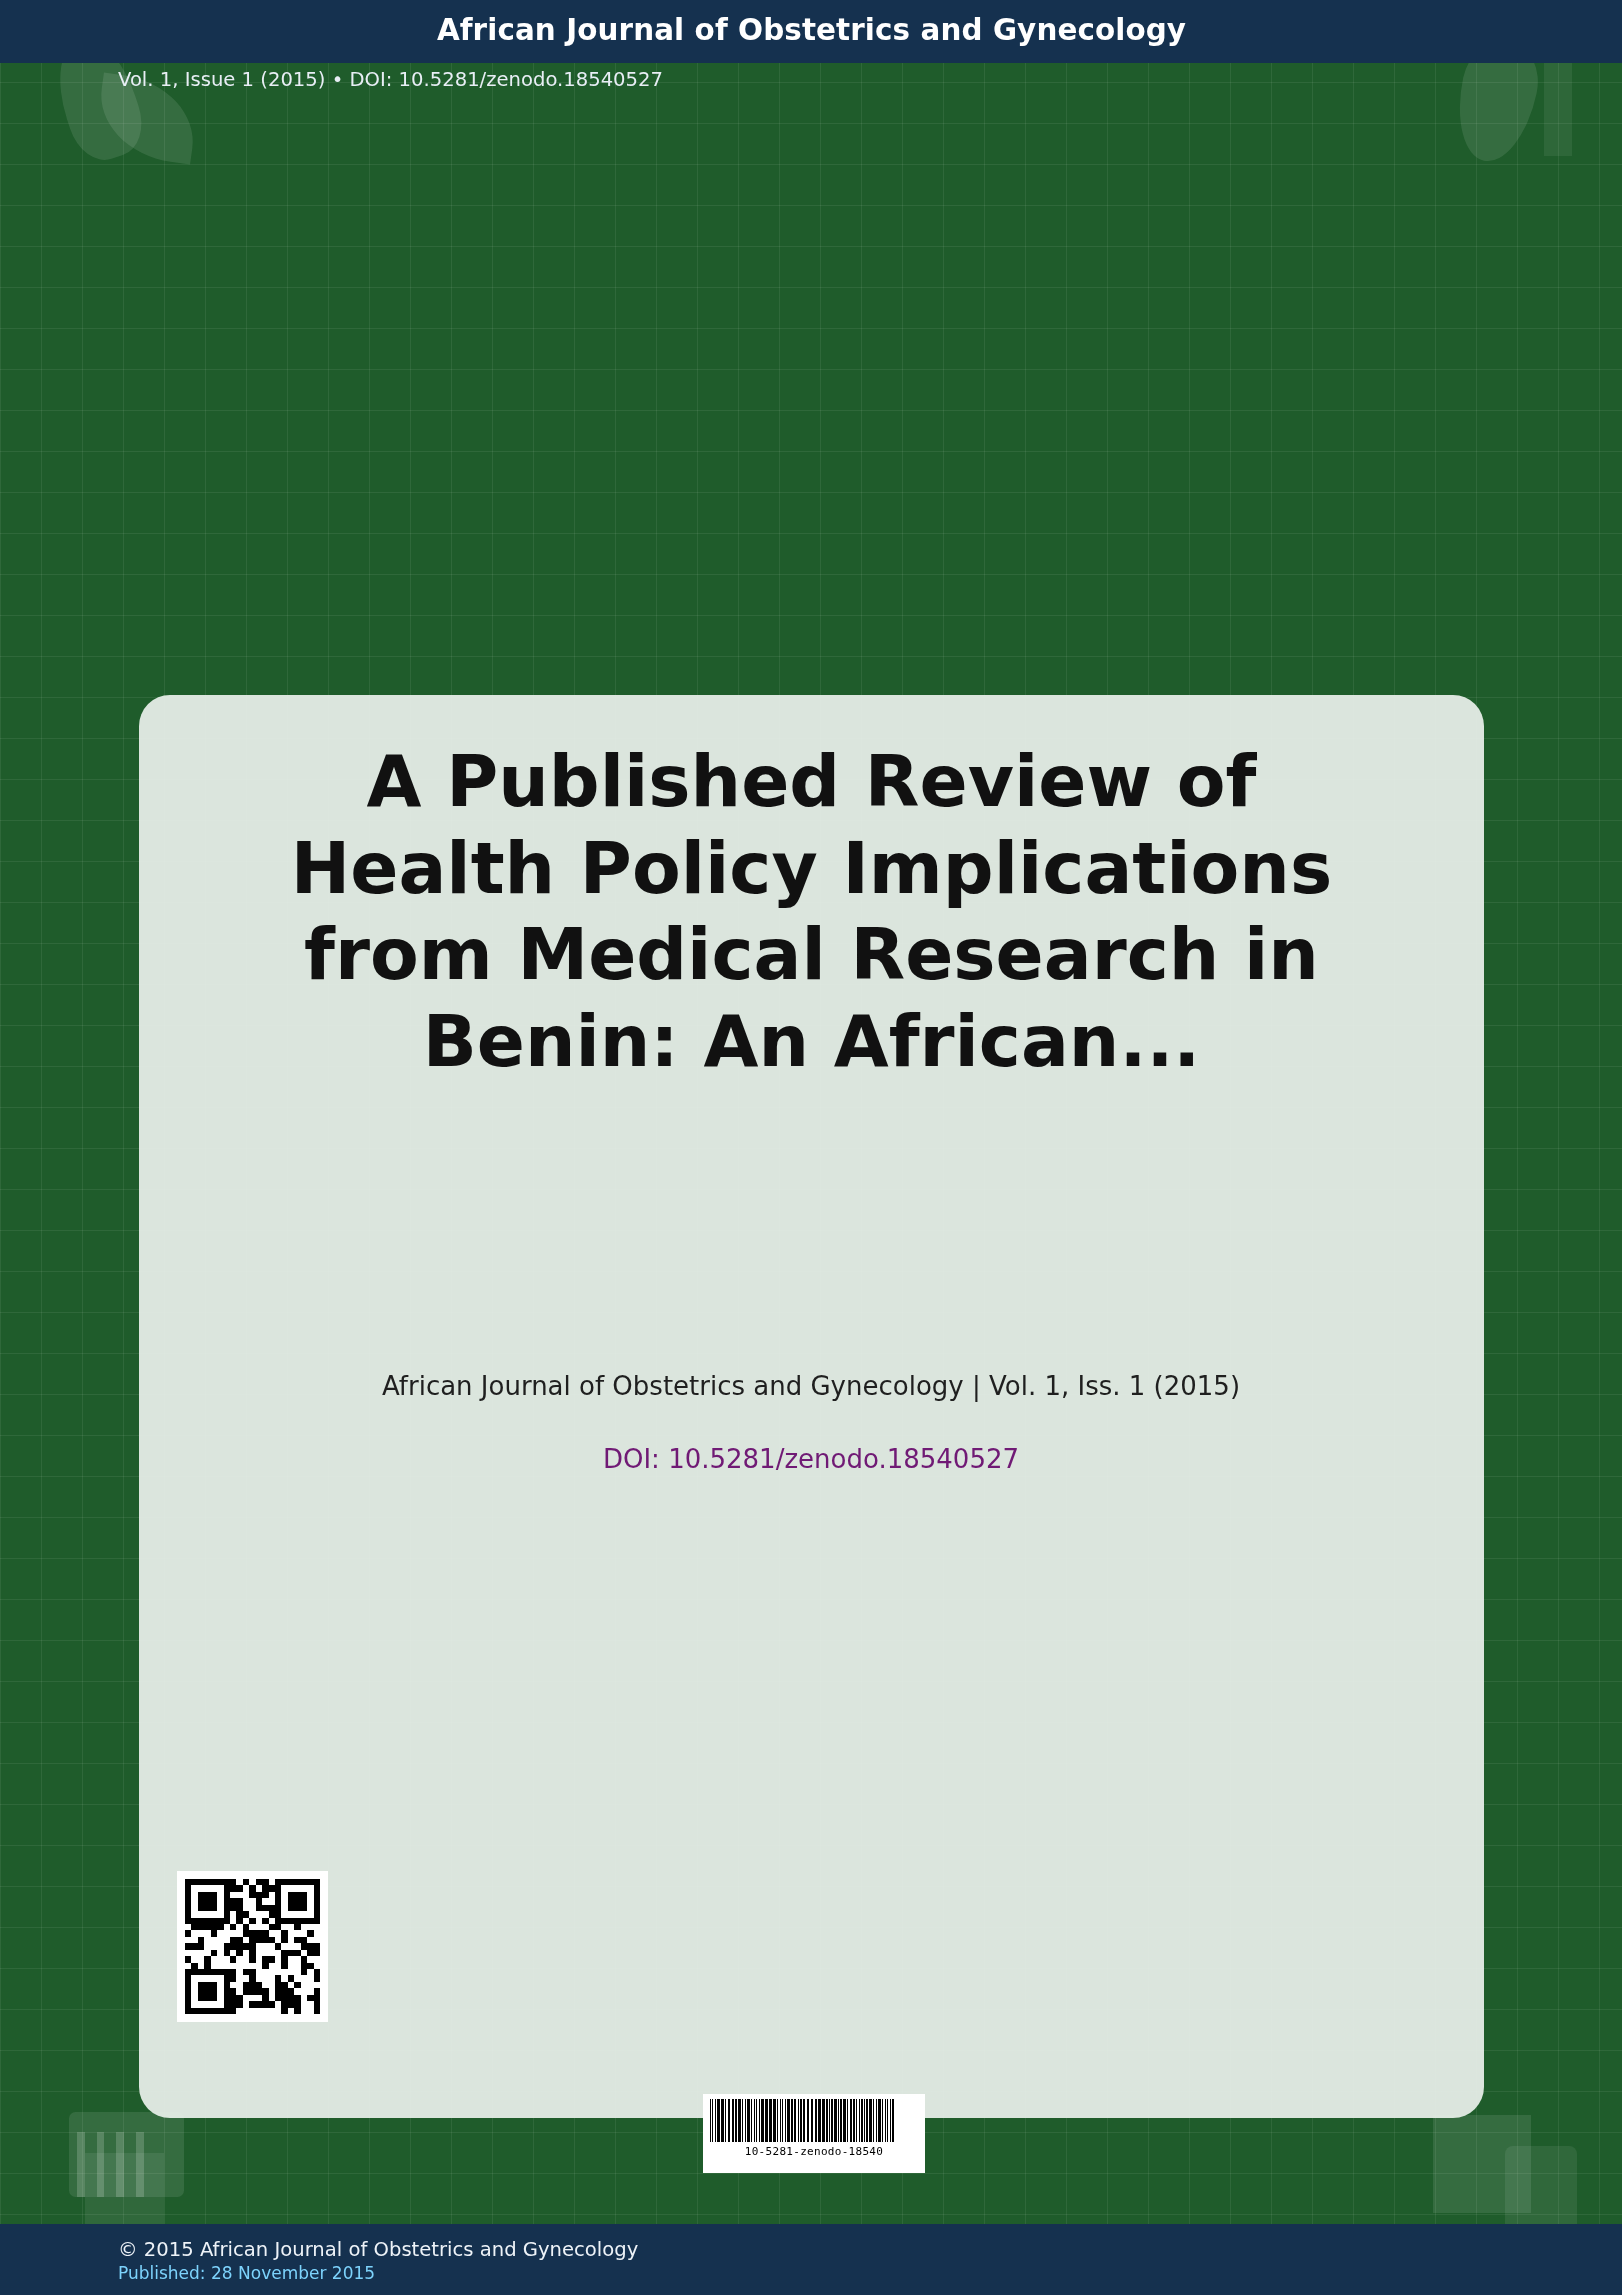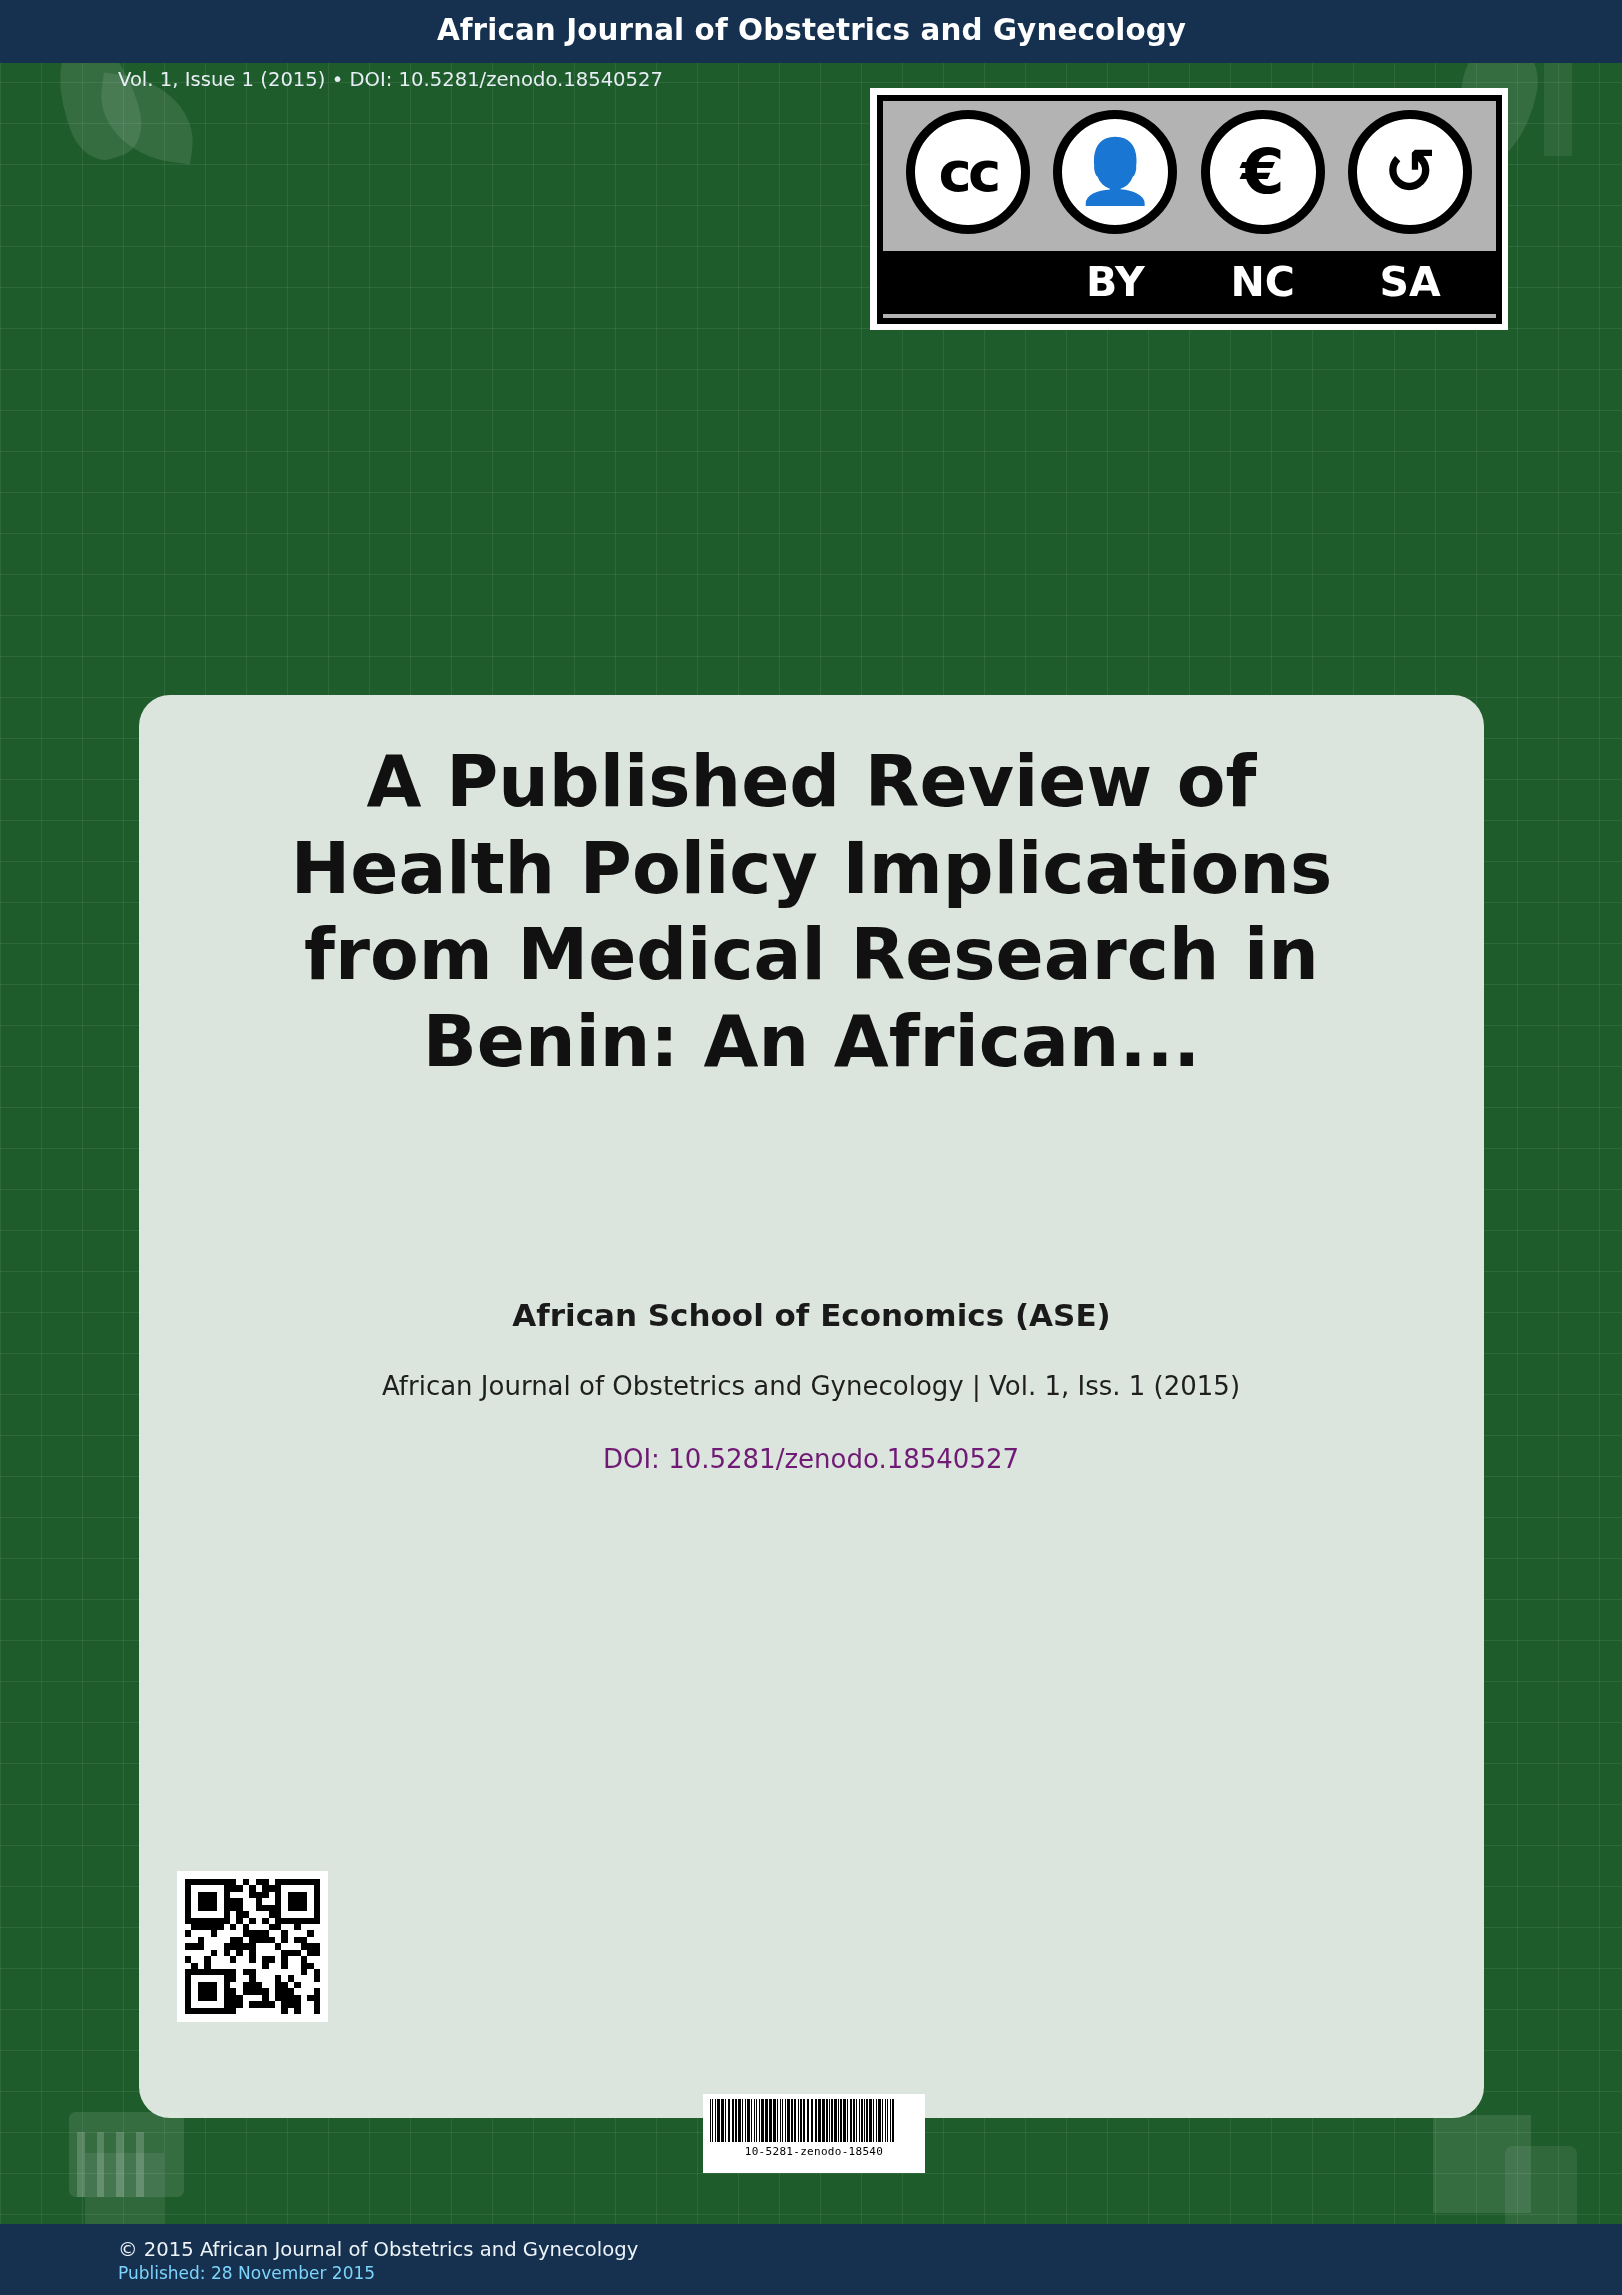--- a/index.html
+++ b/index.html
@@ -341,40 +341,23 @@
     <span style="left:0"></span>
     <span style="left:19.6px"></span>
     <span style="left:39px"></span>
     <span style="left:59px"></span>
   </div>
 
   <div class="top-bar"></div>
   <div class="journal-title">African Journal of Obstetrics and Gynecology</div>
   <div class="issue-line">Vol. 1, Issue 1 (2015) • DOI: 10.5281/zenodo.18540527</div>
 
-  <div class="cc-badge">
-    <div class="cc-inner">
-      <div class="cc-icons">
-        <div class="cc-circle cc-text">cc</div>
-        <div class="cc-circle">👤</div>
-        <div class="cc-circle">€</div>
-        <div class="cc-circle">↺</div>
-      </div>
-      <div class="cc-labels">
-        <span class="cc-spacer">CC</span>
-        <span>BY</span>
-        <span>NC</span>
-        <span>SA</span>
-      </div>
-    </div>
-  </div>
 
   <div class="card">
     <div class="card-title">A Published Review of Health Policy Implications from Medical Research in Benin: An African...</div>
-    <div class="card-affiliation">African School of Economics (ASE)</div>
     <div class="card-citation">African Journal of Obstetrics and Gynecology | Vol. 1, Iss. 1 (2015)</div>
     <div class="card-doi">DOI: 10.5281/zenodo.18540527</div>
   </div>
 
   <div class="qr">
     <div class="qr-grid" id="qr-grid">
         <i class="on"></i>
         <i class="on"></i>
         <i class="on"></i>
         <i class="on"></i>

